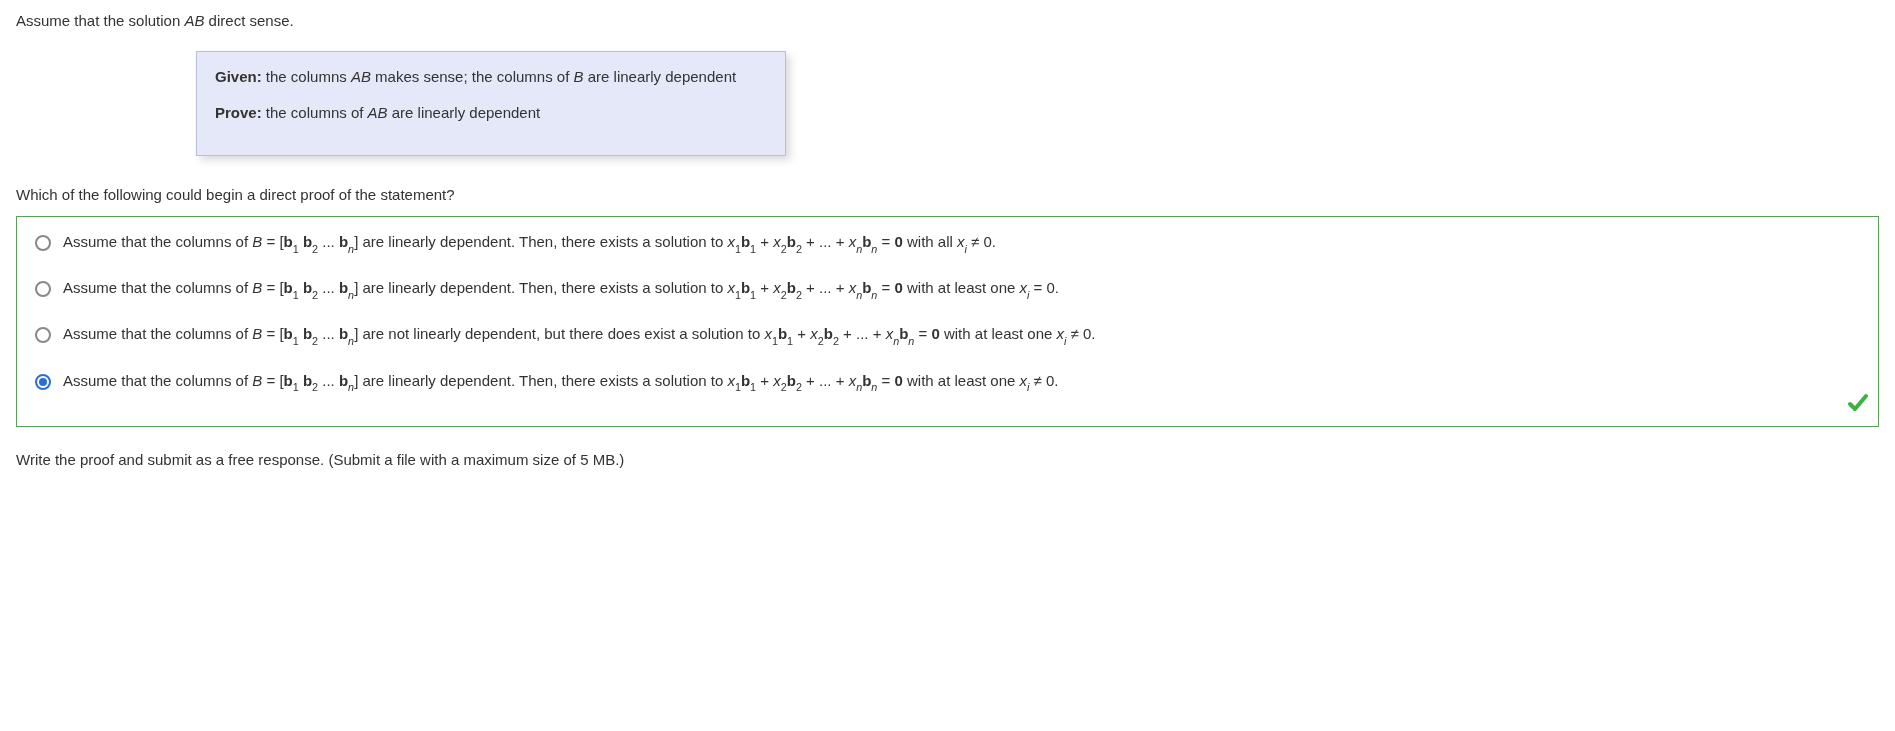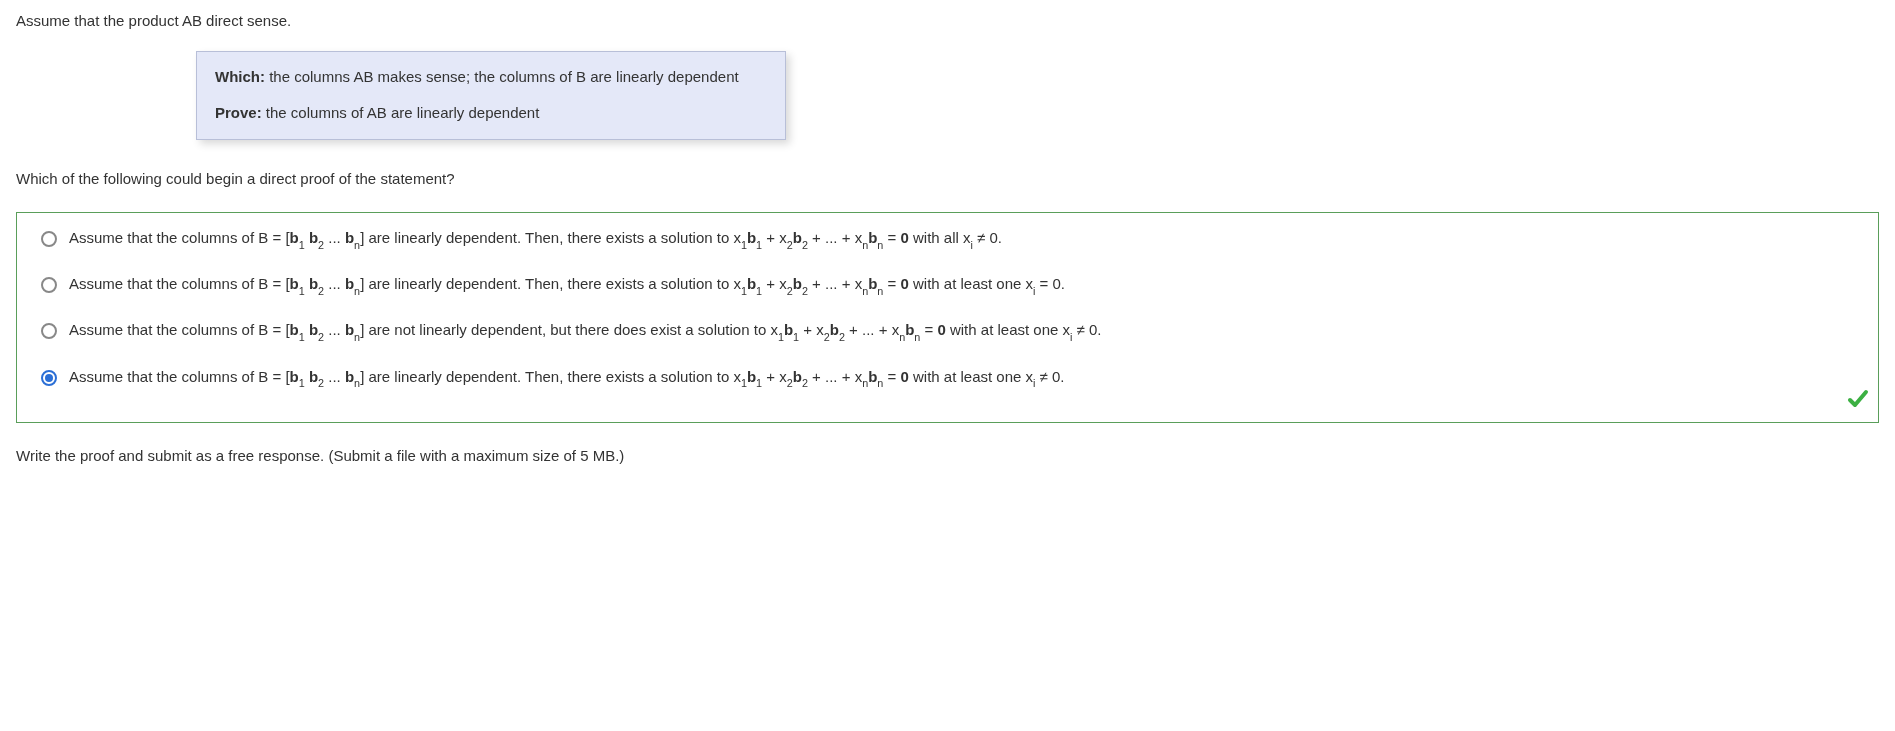--- a/index.html
+++ b/index.html
@@ -10,42 +10,42 @@
       background: #fff;
       padding: 10px 16px;
       line-height: 1.5;
     }
     .problem-text {
       margin-bottom: 18px;
     }
     .problem-text p {
       margin-bottom: 18px;
     }
-    .italic { }
+    .italic { font-style: italic; }
     .given-prove-box {
       background: #e4e8f8;
       border: 1px solid #b8bfd8;
       padding: 14px 18px;
       width: 590px;
       margin-left: 180px;
       margin-bottom: 28px;
       box-shadow: 4px 4px 8px rgba(0,0,0,0.15);
     }
     .given-prove-box p {
       margin-bottom: 14px;
     }
     .given-prove-box p:last-child {
-      margin-bottom: 0;
+      margin-bottom: 16px;
     }
     .question-label {
-      margin-bottom: 22px;
+      margin-bottom: 10px;
     }
     .options-container {
       border: 1px solid #5a9e5a;
-      padding: 14px 14px 10px 24px;
+      padding: 14px 14px 10px 18px;
       margin-bottom: 22px;
       position: relative;
     }
     .option-row {
       display: flex;
       align-items: center;
       margin-bottom: 22px;
       gap: 12px;
     }
     .option-row:last-of-type {
@@ -87,27 +87,27 @@
     .free-response {
       margin-top: 8px;
     }
     .math-nowrap { white-space: nowrap; }
   </style>
 </head>
 <body>
 
 <div class="problem-text">
   <p>
-    <span>Assume that the product </span><span class="italic">AB</span><span> direct sense.</span>
+    <span>Assume that the solution </span><span class="italic">AB</span><span> direct sense.</span>
   </p>
 </div>
 
 <div class="given-prove-box">
   <p>
-    <span class="bold">Which:</span><span> the columns </span><span class="italic">AB</span><span> makes sense; the columns of </span><span class="italic">B</span><span> are linearly dependent</span>
+    <span class="bold">Given:</span><span> the columns </span><span class="italic">AB</span><span> makes sense; the columns of </span><span class="italic">B</span><span> are linearly dependent</span>
   </p>
   <p>
     <span class="bold">Prove:</span><span> the columns of </span><span class="italic">AB</span><span> are linearly dependent</span>
   </p>
 </div>
 
 <p class="question-label">Which of the following could begin a direct proof of the statement?</p>
 
 <div class="options-container">
 

